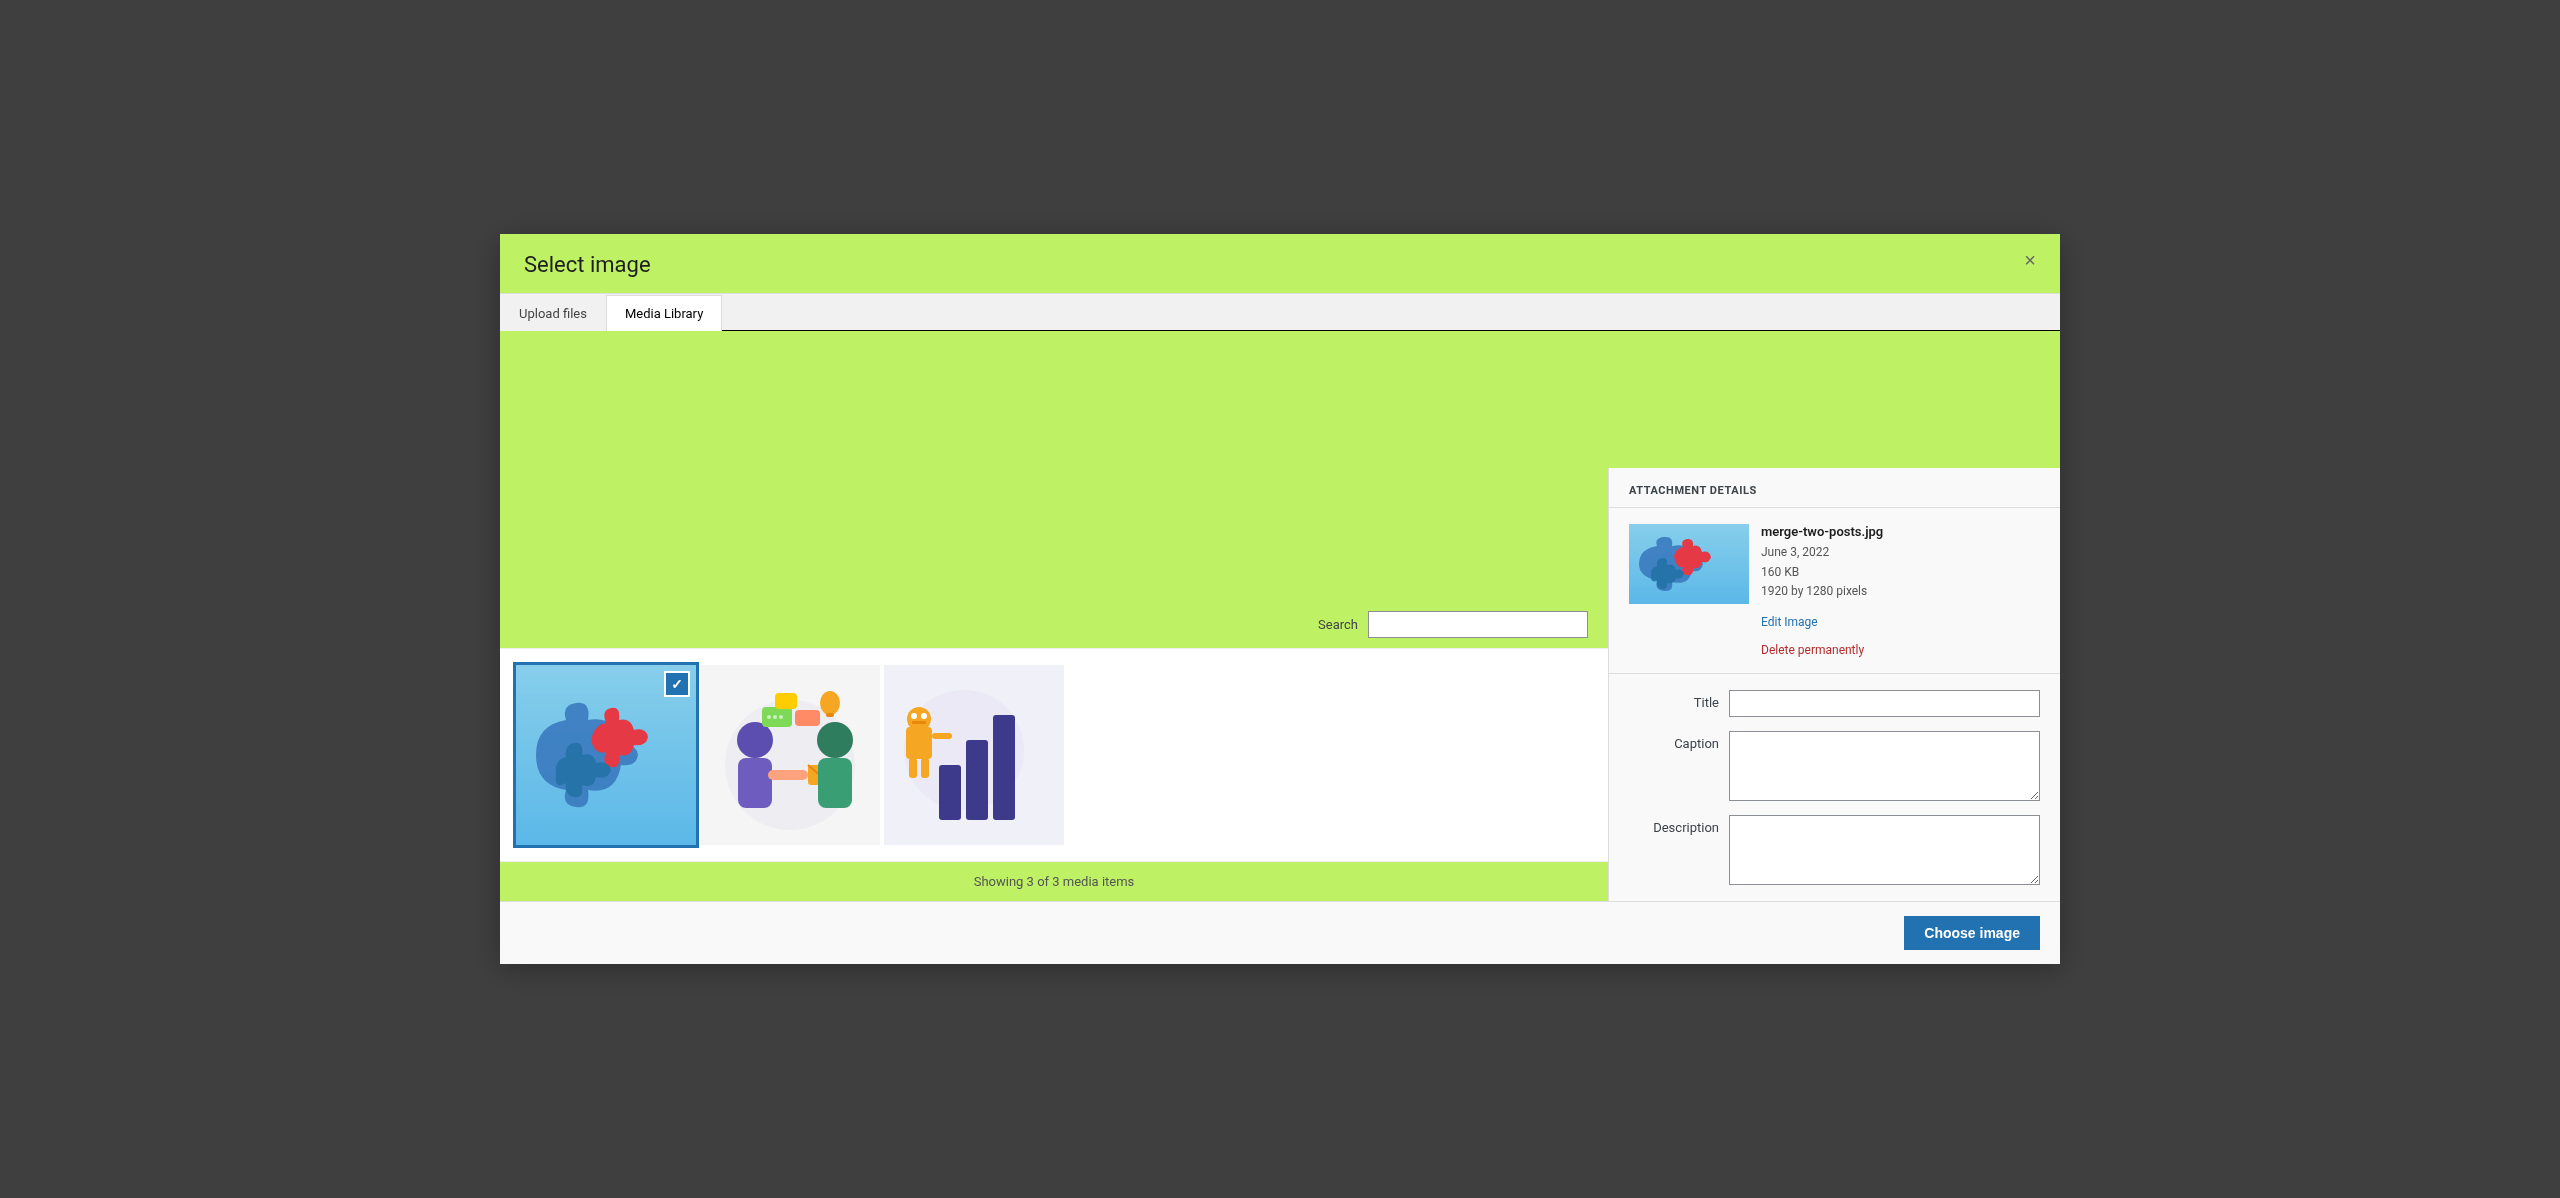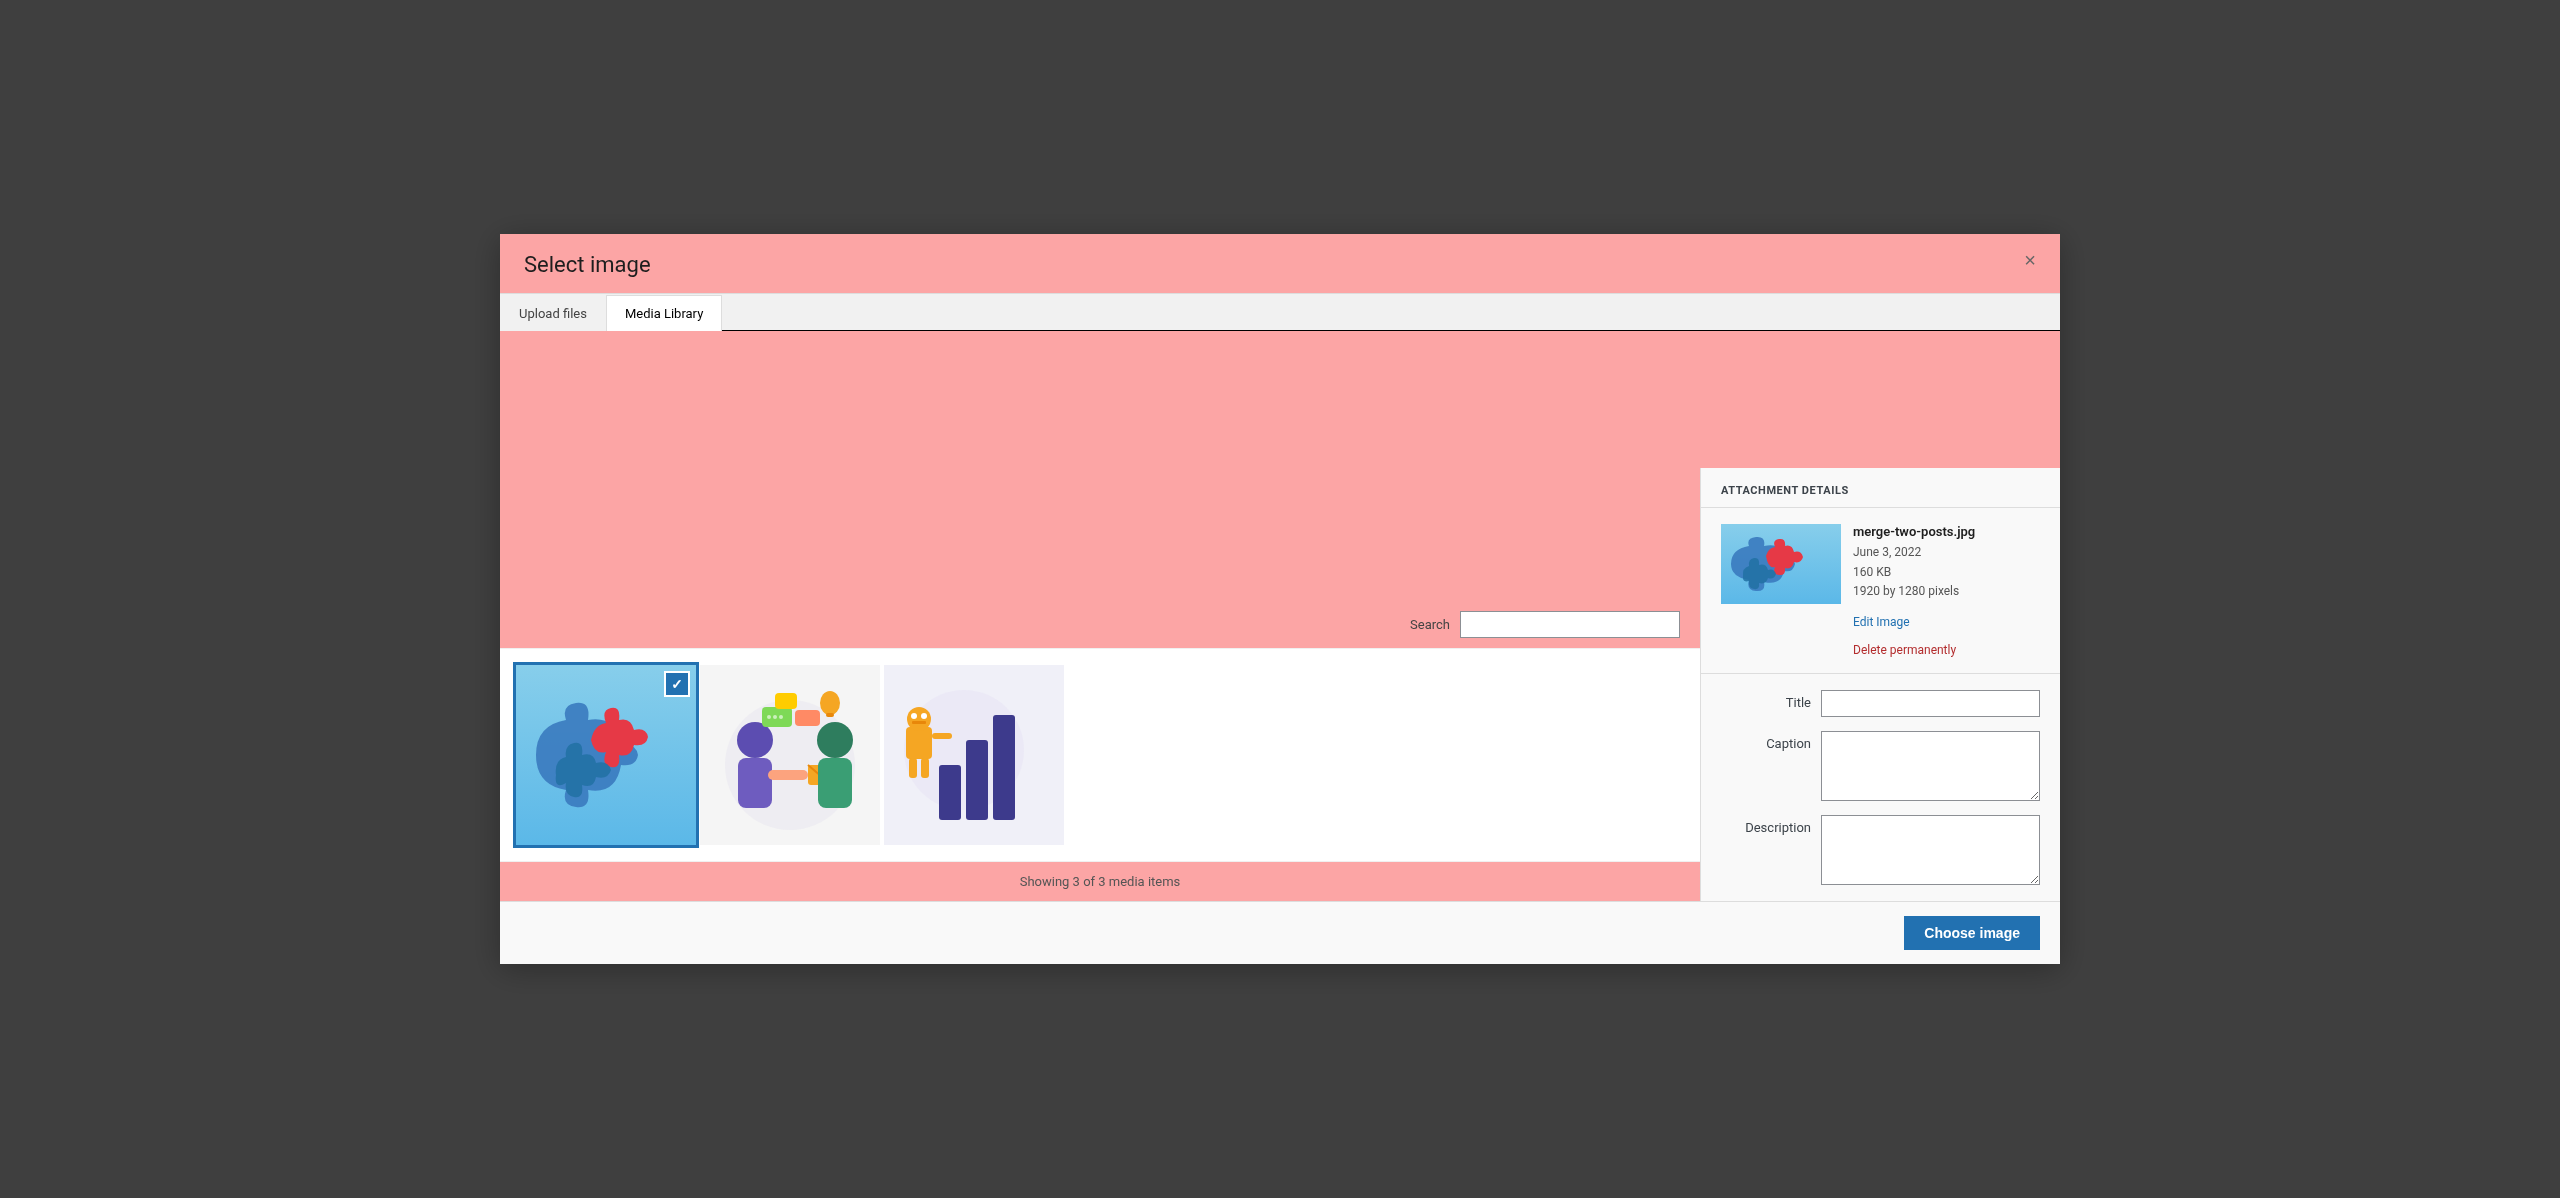--- a/index.html
+++ b/index.html
@@ -15,21 +15,21 @@
     }
     .modal-overlay {
       position: fixed;
       inset: 0;
       background: rgba(0,0,0,0.5);
       display: flex;
       align-items: center;
       justify-content: center;
     }
     .modal {
-      background: #fca5a5;
+      background: #bef264;
       width: 1560px;
       max-width: 98vw;
       height: 730px;
       display: flex;
       flex-direction: column;
       box-shadow: 0 5px 30px rgba(0,0,0,0.3);
       position: relative;
     }
     .modal-header {
       display: flex;
@@ -149,21 +149,21 @@
     }
     .media-footer {
       padding: 12px 20px;
       font-size: 13px;
       color: #555;
       text-align: center;
       border-top: 1px solid #f0f0f0;
     }
     
     .sidebar {
-      width: 360px;
+      width: 452px;
       min-width: 320px;
       background: #f9f9f9;
       border-left: 1px solid #ddd;
       display: flex;
       flex-direction: column;
       overflow-y: auto;
     }
     .sidebar-section-title {
       font-size: 11px;
       font-weight: 700;

